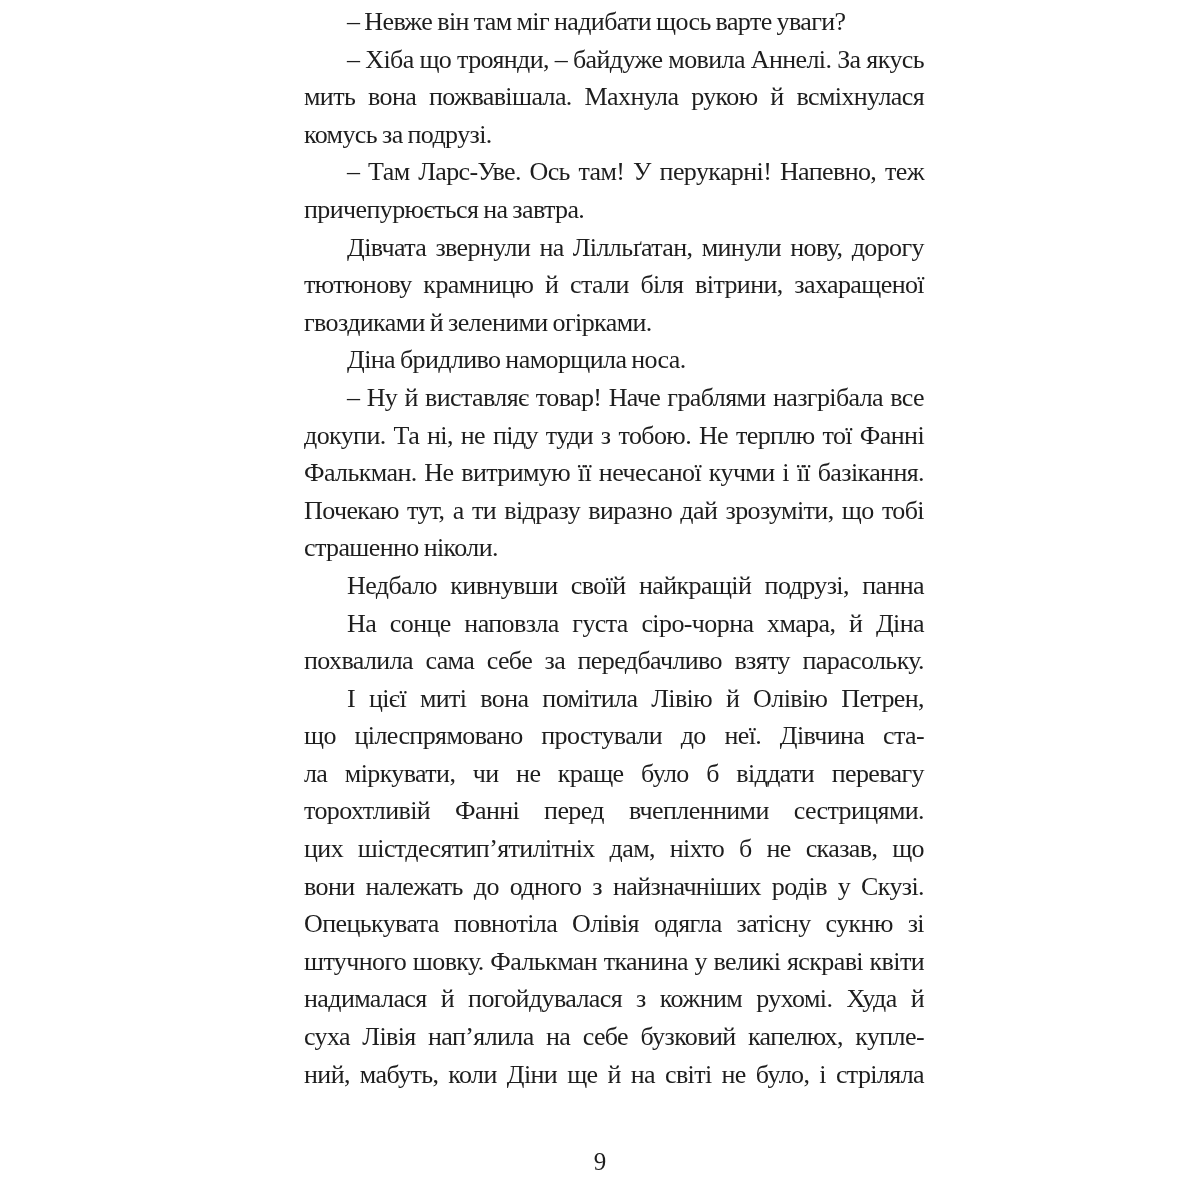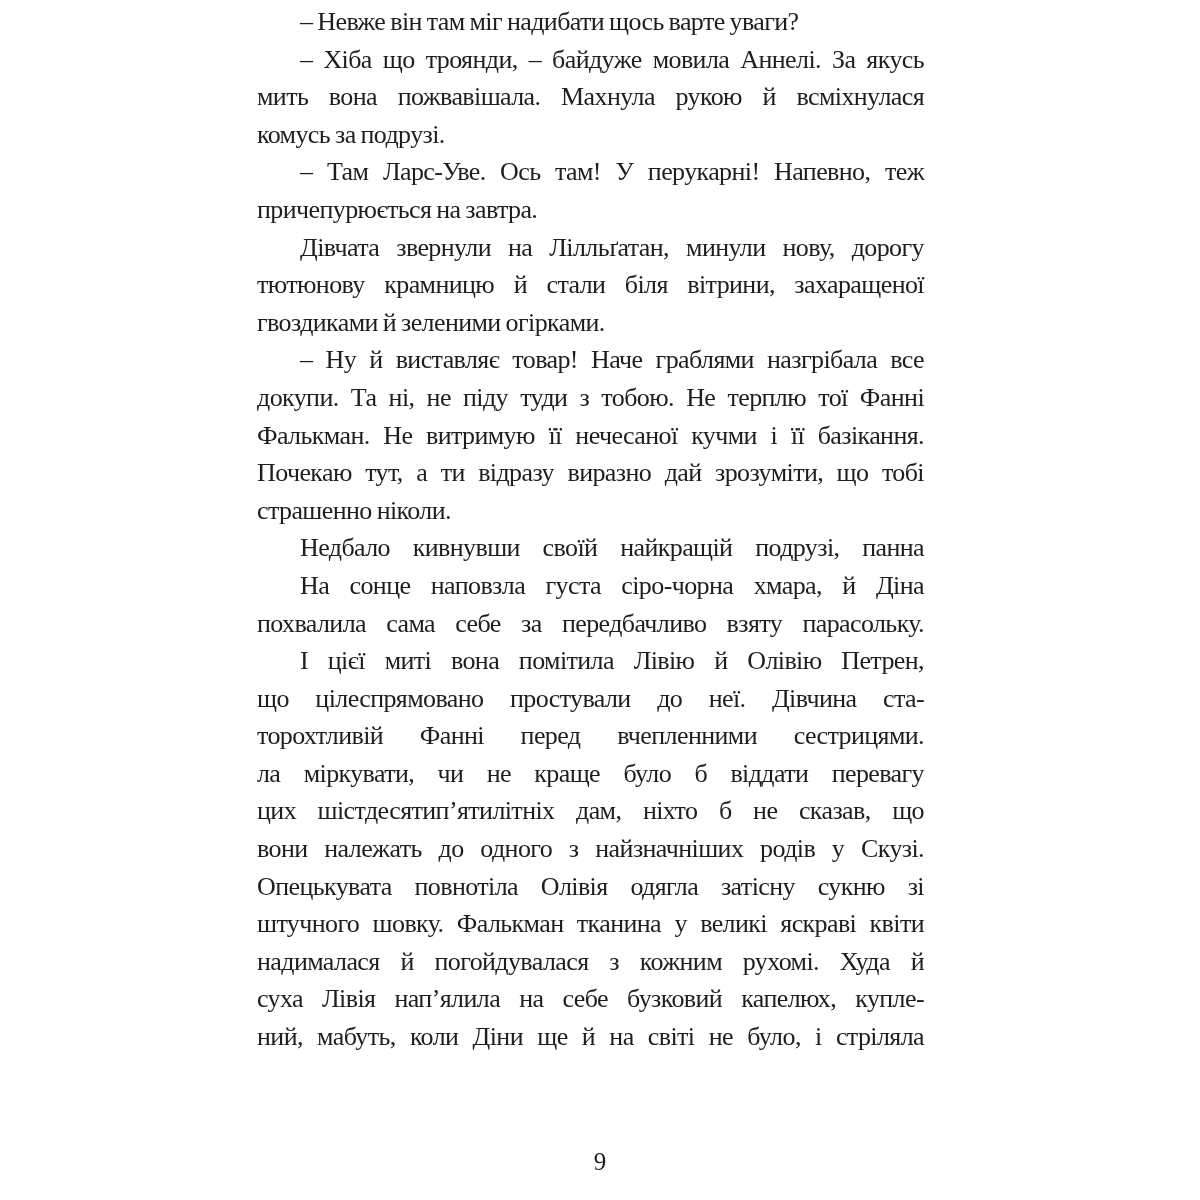--- a/index.html
+++ b/index.html
@@ -24,20 +24,21 @@
       display: block;
       height: 37.6px;
       line-height: 37.6px;
       font-family: "Liberation Serif", "DejaVu Serif", serif;
       font-size: 26px;
       white-space: nowrap;
       text-align: justify;
       text-align-last: justify;
       letter-spacing: -0.6px;
       word-spacing: -1px;
+      margin-left: 47px;
     }
     .line.indent {
       padding-left: 43px;
     }
     .line.last {
       text-align-last: left;
     }
     .page-number {
       position: absolute;
       left: 0;
@@ -55,32 +56,33 @@
 <div class="page">
   <span class="line indent last">– Невже він там міг надибати щось варте уваги?</span>
   <span class="line indent">– Хіба що троянди, – байдуже мовила Аннелі. За якусь</span>
   <span class="line">мить вона пожвавішала. Махнула рукою й всміхнулася</span>
   <span class="line last">комусь за подрузі.</span>
   <span class="line indent">– Там Ларс-Уве. Ось там! У перукарні! Напевно, теж</span>
   <span class="line last">причепурюється на завтра.</span>
   <span class="line indent">Дівчата звернули на Лілльґатан, минули нову, дорогу</span>
   <span class="line">тютюнову крамницю й стали біля вітрини, захаращеної</span>
   <span class="line last">гвоздиками й зеленими огірками.</span>
+  <span class="line indent last">Діна бридливо наморщила носа.</span>
   <span class="line indent">– Ну й виставляє товар! Наче граблями назгрібала все</span>
   <span class="line">докупи. Та ні, не піду туди з тобою. Не терплю тої Фанні</span>
   <span class="line">Фалькман. Не витримую її нечесаної кучми і її базікання.</span>
   <span class="line">Почекаю тут, а ти відразу виразно дай зрозуміти, що тобі</span>
   <span class="line last">страшенно ніколи.</span>
   <span class="line indent">Недбало кивнувши своїй найкращій подрузі, панна</span>
   <span class="line indent">На сонце наповзла густа сіро-чорна хмара, й Діна</span>
   <span class="line">похвалила сама себе за передбачливо взяту парасольку.</span>
   <span class="line indent">І цієї миті вона помітила Лівію й Олівію Петрен,</span>
   <span class="line">що цілеспрямовано простували до неї. Дівчина ста-</span>
+  <span class="line">ла міркувати, чи не краще було б віддати перевагу</span>
   <span class="line">торохтливій Фанні перед вчепленними сестрицями.</span>
-  <span class="line">ла міркувати, чи не краще було б віддати перевагу</span>
   <span class="line">цих шістдесятип’ятилітніх дам, ніхто б не сказав, що</span>
   <span class="line">вони належать до одного з найзначніших родів у Скузі.</span>
   <span class="line">Опецькувата повнотіла Олівія одягла затісну сукню зі</span>
   <span class="line">штучного шовку. Фалькман тканина у великі яскраві квіти</span>
   <span class="line">надималася й погойдувалася з кожним рухомі. Худа й</span>
   <span class="line">суха Лівія нап’ялила на себе бузковий капелюх, купле-</span>
   <span class="line">ний, мабуть, коли Діни ще й на світі не було, і стріляла</span>
 </div>
 
 <div class="page-number">9</div>

